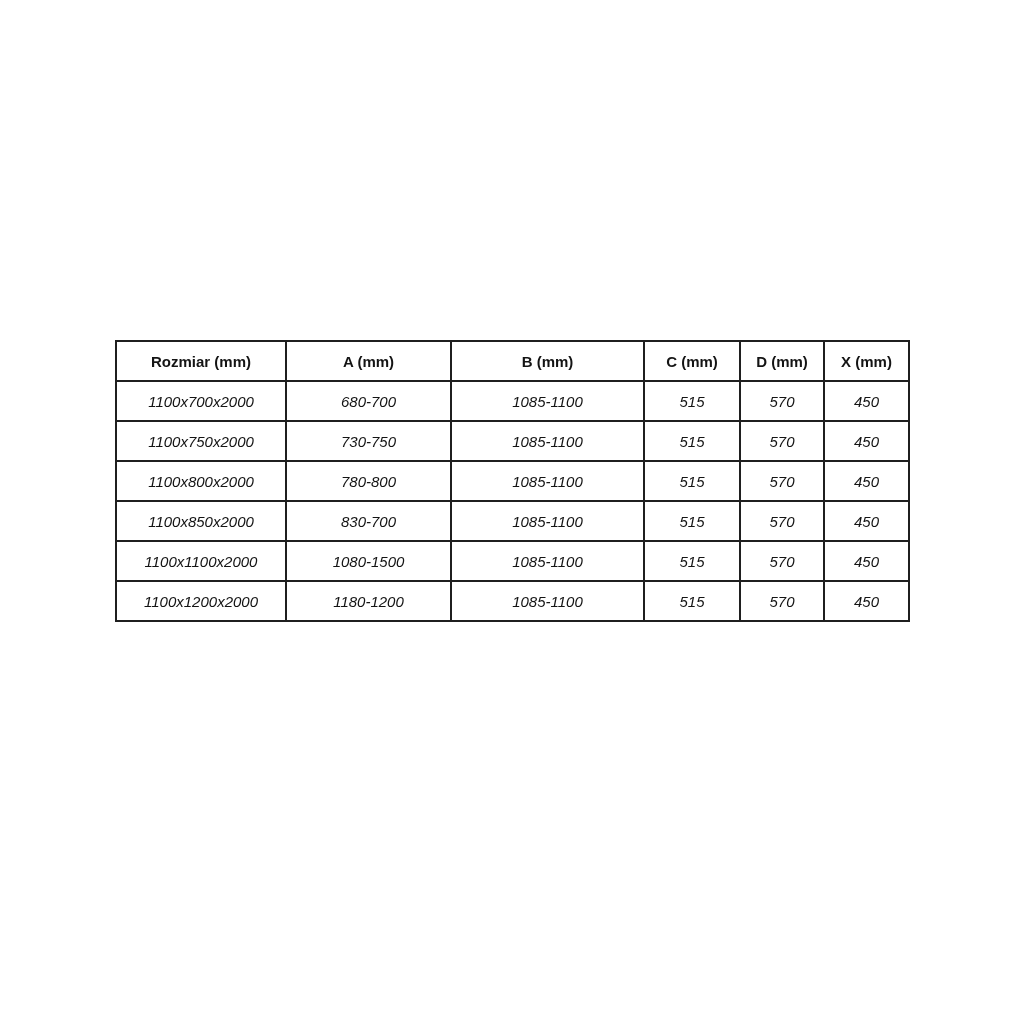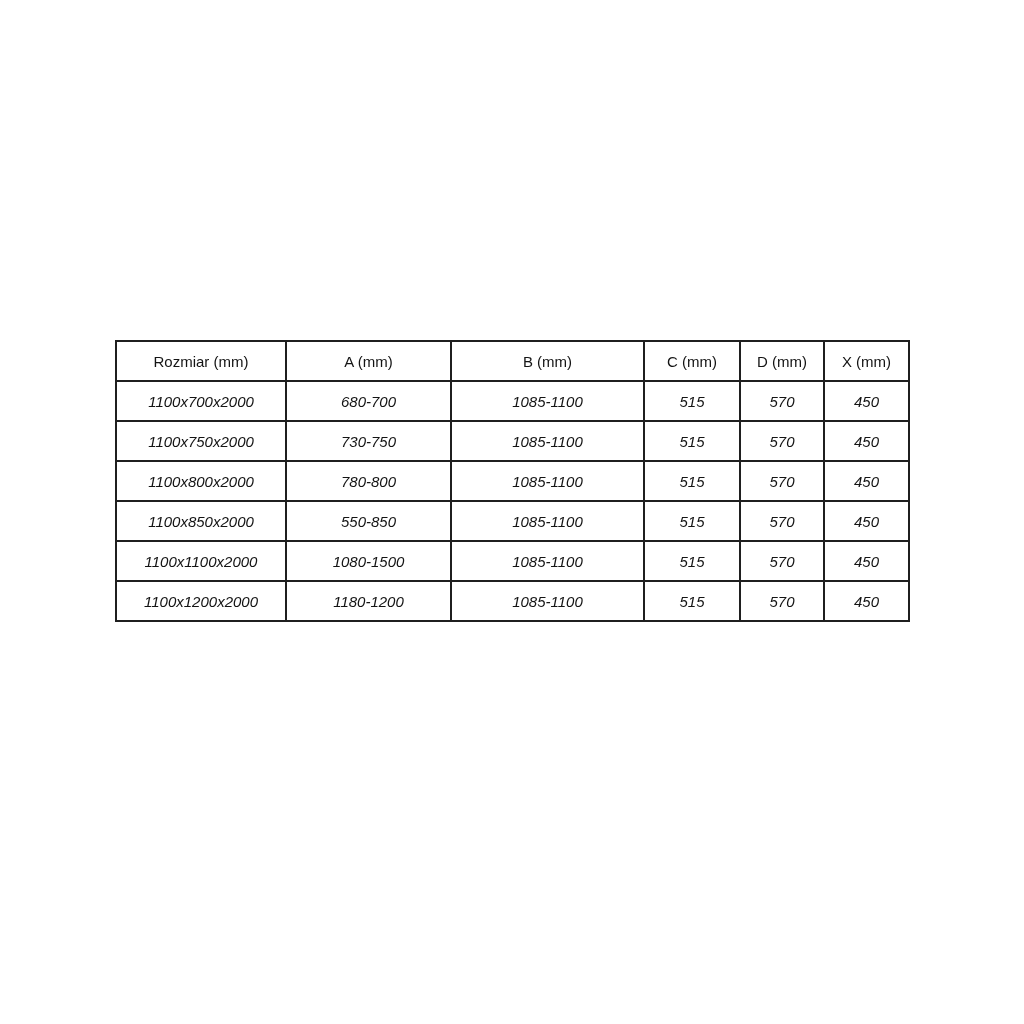--- a/index.html
+++ b/index.html
@@ -39,21 +39,21 @@
     vertical-align:middle;
     height:38px;
     padding:0 4px;
     font-size:15px;
     line-height:1;
     white-space:nowrap;
     overflow:hidden;
     color:var(--text-color);
   }
   table.spec th{
-    font-weight:normal;
+    font-weight:bold;
   }
   table.spec td{
     font-weight:normal;
     font-style:italic;
   }
   col.c-size{width:170px}
   col.c-a{width:165px}
   col.c-b{width:193px}
   col.c-c{width:96px}
   col.c-d{width:84px}
@@ -102,21 +102,21 @@
         <tr>
           <td>1100x800x2000</td>
           <td>780-800</td>
           <td>1085-1100</td>
           <td>515</td>
           <td>570</td>
           <td>450</td>
         </tr>
         <tr>
           <td>1100x850x2000</td>
-          <td>550-850</td>
+          <td>830-700</td>
           <td>1085-1100</td>
           <td>515</td>
           <td>570</td>
           <td>450</td>
         </tr>
         <tr>
           <td>1100x1100x2000</td>
           <td>1080-1500</td>
           <td>1085-1100</td>
           <td>515</td>

